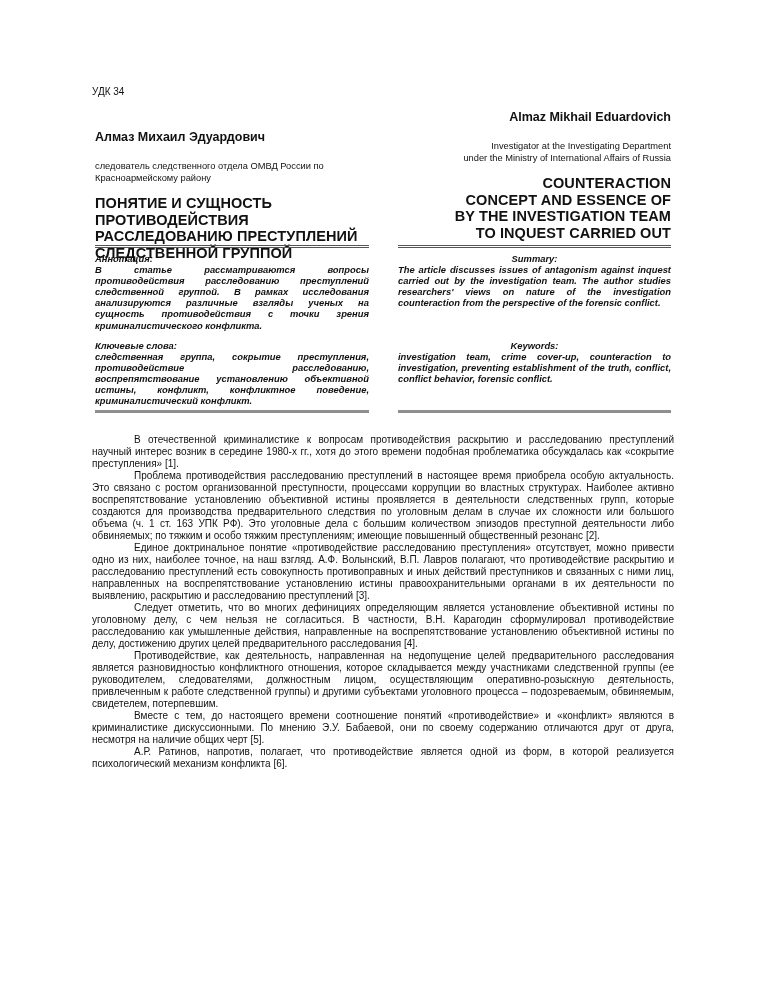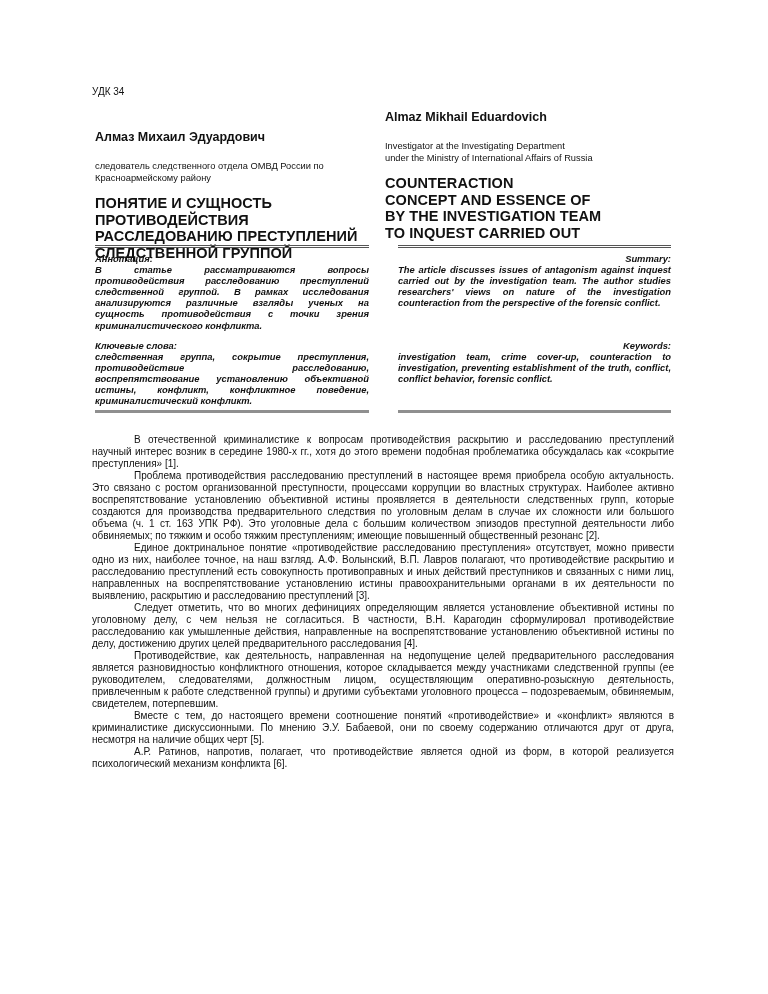--- a/index.html
+++ b/index.html
@@ -1,35 +1,35 @@
 <!DOCTYPE html>
 <html><head>
 <meta charset="utf-8">
 <style>
   html, body { margin: 0; padding: 0; background: #ffffff; }
   body { width: 768px; height: 994px; position: relative; overflow: hidden;
          font-family: "Liberation Sans", sans-serif; color: #111; }
   .udk { position: absolute; left: 92px; top: 86px; font-size: 10px; }
   .col { position: absolute; top: 110px; }
   .col-left { left: 95px; width: 274px; margin-top: 20px; }
-  .col-right { left: 385px; width: 273px; }
+  .col-right { left: 398px; width: 273px; text-align: right; }
   .author { font-weight: bold; font-size: 12.5px; height: 16px; margin: 0; }
   .position { font-weight: normal; font-size: 9.3px; line-height: 11.5px; margin-top: 15px; height: 23px; }
   .title { font-weight: bold; font-size: 14.5px; line-height: 16.5px; margin-top: 11px; letter-spacing: 0.1px; }
   .rule-double { position: absolute; top: 245px; height: 3px; border-top: 1px solid #555; border-bottom: 1px solid #555; box-sizing: border-box; }
   .rule-double.left { left: 95px; width: 274px; }
   .rule-double.right { left: 398px; width: 273px; }
   .rule-thick { position: absolute; top: 410px; height: 3px; background: #8f8f8f; }
   .rule-thick.left { left: 95px; width: 274px; }
   .rule-thick.right { left: 398px; width: 273px; }
   .abs { position: absolute; font-style: italic; font-weight: bold; font-size: 9.4px; line-height: 11.1px; }
   .abs-left { left: 95px; width: 274px; text-align: justify; }
   .abs-right { left: 398px; width: 273px; text-align: justify; }
   .abs .head { display: block; }
-  .abs-right .head { text-align: right; }
+  .abs-right .head { text-align: center; }
   .ann-l { top: 253px; }
   .kw-l { top: 340px; }
   .ann-r { top: 253px; }
   .kw-r { top: 340px; }
   .body { position: absolute; left: 92px; top: 434px; width: 582px; font-size: 10px; line-height: 12px; text-align: justify; }
   .body p { margin: 0; text-indent: 42px; }
 </style>
 </head>
 <body>
 

